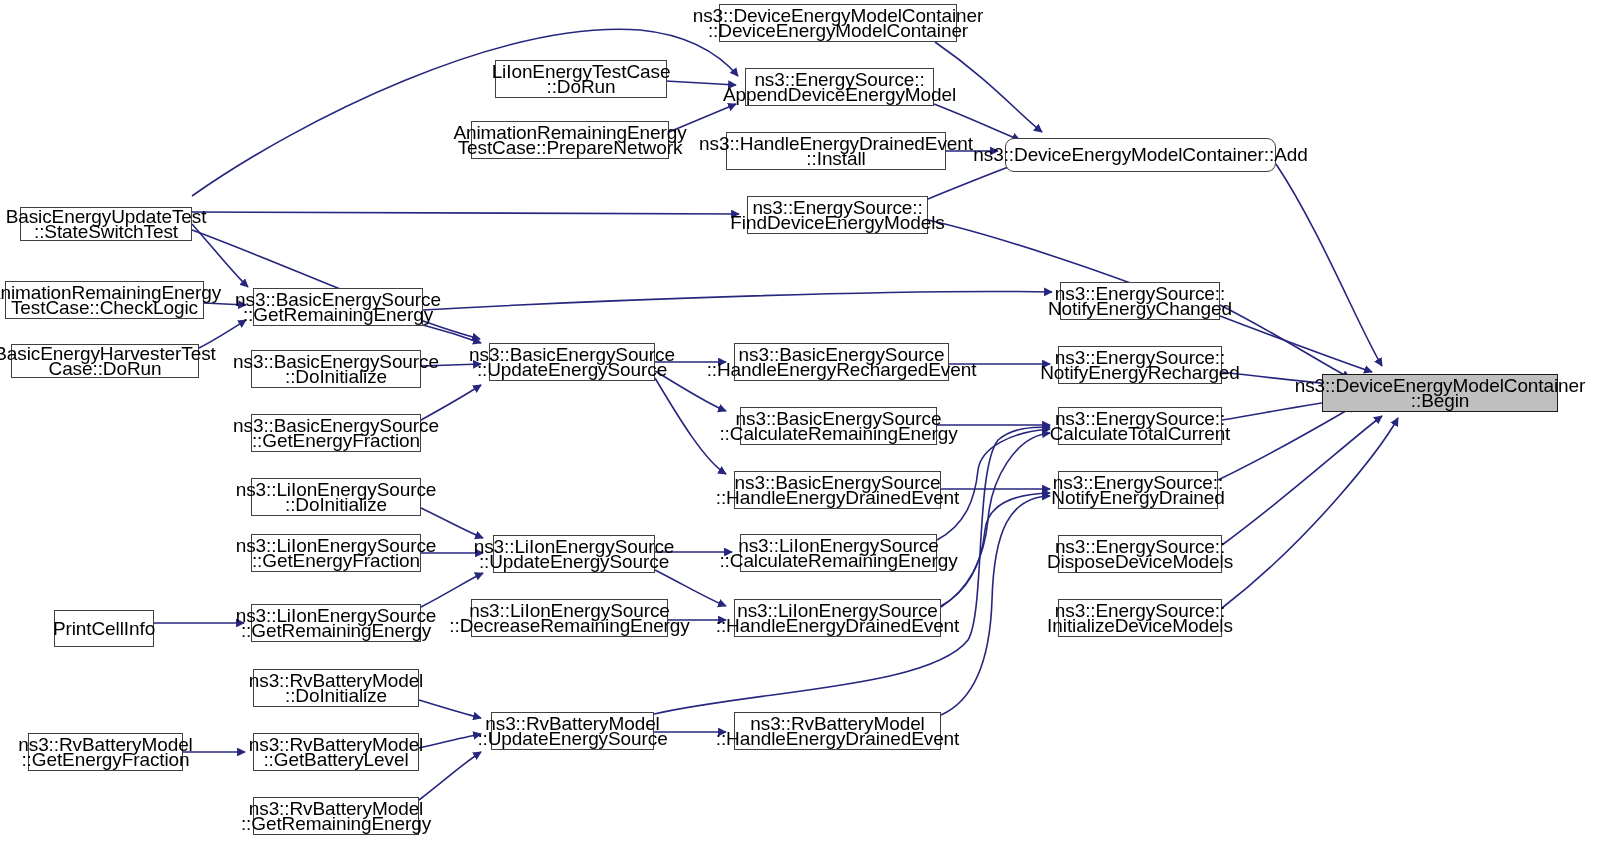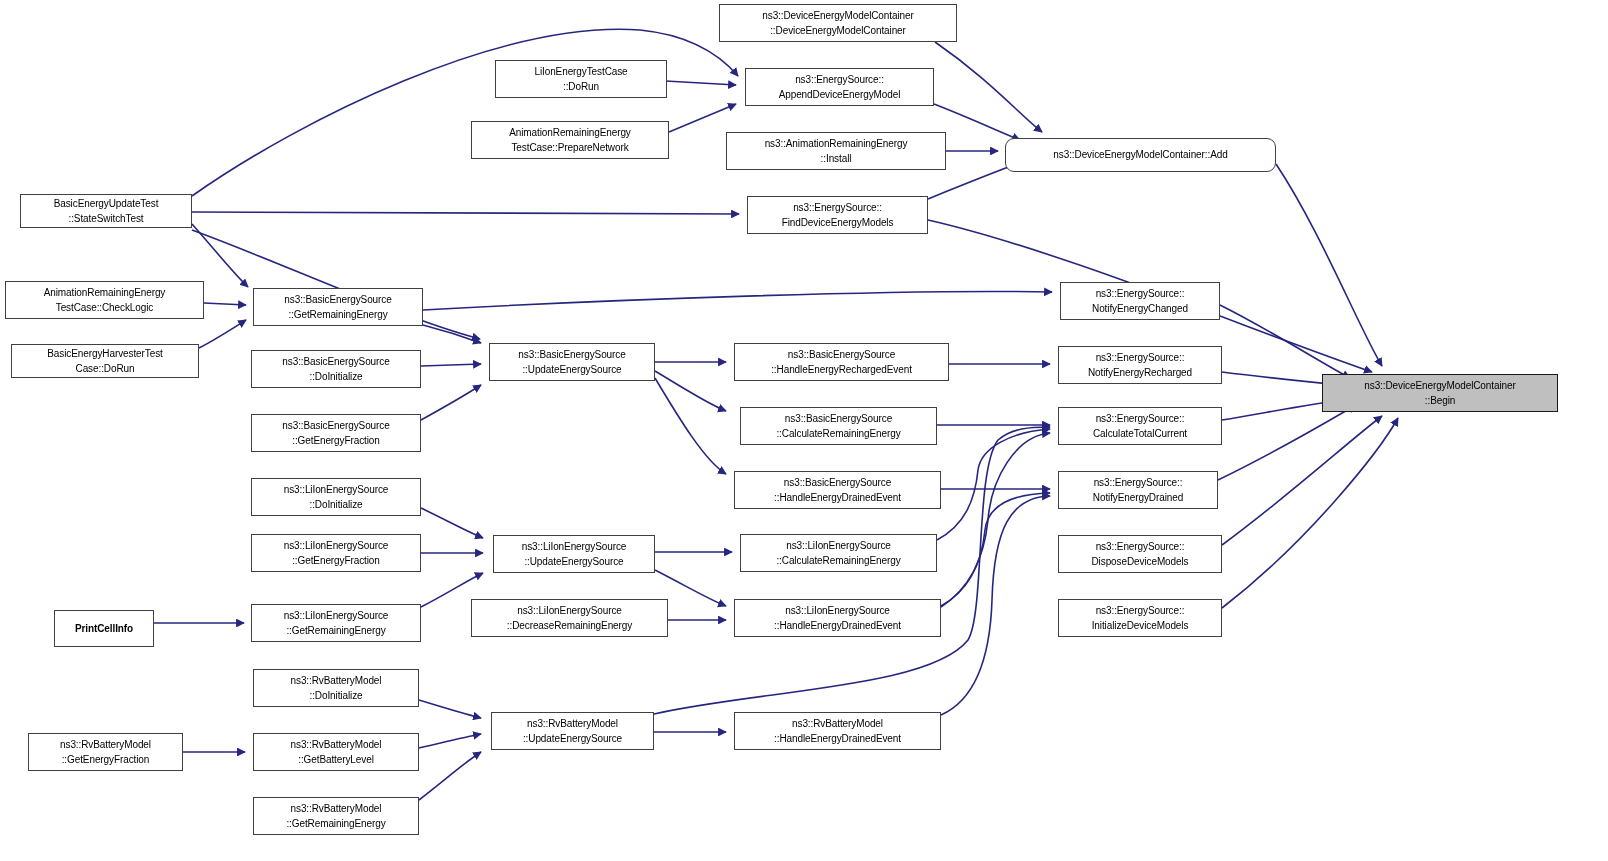--- a/index.html
+++ b/index.html
@@ -26,21 +26,21 @@
   .node {
     position: absolute;
     box-sizing: border-box;
     border: 1px solid #404040;
     background: #ffffff;
     color: #000000;
     display: flex;
     align-items: center;
     justify-content: center;
     text-align: center;
-    font-size: 10px;
+    font-size: 19px;
     line-height: 15.5px;
     letter-spacing: -0.1px;
     white-space: pre-line;
     padding: 16px 3px;
     z-index: 2;
   }
   .node.current {
     background: #bfbfbf;
     border: 1px solid #1a1a1a;
   }
@@ -99,31 +99,31 @@
         <path d="M419,700 C445,708 465,714 481,718" marker-end="url(#arrow)"></path>
         <path d="M183,752 L245,752" marker-end="url(#arrow)"></path>
         <path d="M419,748 C445,742 465,737 481,734" marker-end="url(#arrow)"></path>
         <path d="M419,800 C445,780 465,762 481,752" marker-end="url(#arrow)"></path>
         <path d="M654,732 L726,732" marker-end="url(#arrow)"></path>
         <path d="M654,714 C760,690 930,688 968,640 C985,612 975,470 998,440 C1012,428 1030,427 1050,427" marker-end="url(#arrow)"></path>
         <path d="M941,715 C975,700 990,660 992,600 C994,530 1010,497 1050,496" marker-end="url(#arrow)"></path>
       </g>
   </svg>
   <div id="node-layer">
-      <div class="node" style="left: 20px; top: 194px; width: 172px; height: 28px;">BasicEnergyUpdateTest
+      <div class="node" style="left: 20px; top: 207px; width: 172px; height: 28px;">BasicEnergyUpdateTest
 ::StateSwitchTest</div>
       <div class="node" style="left: 495px; top: 60px; width: 172px; height: 38px;">LiIonEnergyTestCase
 ::DoRun</div>
       <div class="node" style="left: 471px; top: 121px; width: 198px; height: 38px;">AnimationRemainingEnergy
 TestCase::PrepareNetwork</div>
       <div class="node" style="left: 719px; top: 4px; width: 238px; height: 38px;">ns3::DeviceEnergyModelContainer
 ::DeviceEnergyModelContainer</div>
       <div class="node" style="left: 745px; top: 68px; width: 189px; height: 38px;">ns3::EnergySource::
 AppendDeviceEnergyModel</div>
-      <div class="node" style="left: 726px; top: 132px; width: 220px; height: 38px;">ns3::AnimationRemainingEnergy
+      <div class="node" style="left: 726px; top: 132px; width: 220px; height: 38px;">ns3::HandleEnergyDrainedEvent
 ::Install</div>
       <div class="node" style="left: 747px; top: 196px; width: 181px; height: 38px;">ns3::EnergySource::
 FindDeviceEnergyModels</div>
       <div class="node" style="left: 1005px; top: 138px; width: 271px; height: 26px; border-radius: 9px;">ns3::DeviceEnergyModelContainer::Add</div>
       <div class="node" style="left: 5px; top: 281px; width: 199px; height: 38px;">AnimationRemainingEnergy
 TestCase::CheckLogic</div>
       <div class="node" style="left: 11px; top: 344px; width: 188px; height: 25px;">BasicEnergyHarvesterTest
 Case::DoRun</div>
       <div class="node" style="left: 253px; top: 288px; width: 170px; height: 38px;">ns3::BasicEnergySource
 ::GetRemainingEnergy</div>
@@ -148,21 +148,21 @@
       <div class="node" style="left: 1058px; top: 471px; width: 160px; height: 38px;">ns3::EnergySource::
 NotifyEnergyDrained</div>
       <div class="node" style="left: 1058px; top: 535px; width: 164px; height: 38px;">ns3::EnergySource::
 DisposeDeviceModels</div>
       <div class="node" style="left: 1058px; top: 599px; width: 164px; height: 38px;">ns3::EnergySource::
 InitializeDeviceModels</div>
       <div class="node" style="left: 251px; top: 478px; width: 170px; height: 38px;">ns3::LiIonEnergySource
 ::DoInitialize</div>
       <div class="node" style="left: 251px; top: 534px; width: 170px; height: 38px;">ns3::LiIonEnergySource
 ::GetEnergyFraction</div>
-      <div class="node" style="left: 54px; top: 610px; width: 100px; height: 37px; font-weight: bold;">PrintCellInfo</div>
+      <div class="node" style="left: 54px; top: 610px; width: 100px; height: 37px;">PrintCellInfo</div>
       <div class="node" style="left: 251px; top: 604px; width: 170px; height: 38px;">ns3::LiIonEnergySource
 ::GetRemainingEnergy</div>
       <div class="node" style="left: 493px; top: 535px; width: 162px; height: 38px;">ns3::LiIonEnergySource
 ::UpdateEnergySource</div>
       <div class="node" style="left: 471px; top: 599px; width: 197px; height: 38px;">ns3::LiIonEnergySource
 ::DecreaseRemainingEnergy</div>
       <div class="node" style="left: 740px; top: 534px; width: 197px; height: 38px;">ns3::LiIonEnergySource
 ::CalculateRemainingEnergy</div>
       <div class="node" style="left: 734px; top: 599px; width: 207px; height: 38px;">ns3::LiIonEnergySource
 ::HandleEnergyDrainedEvent</div>

